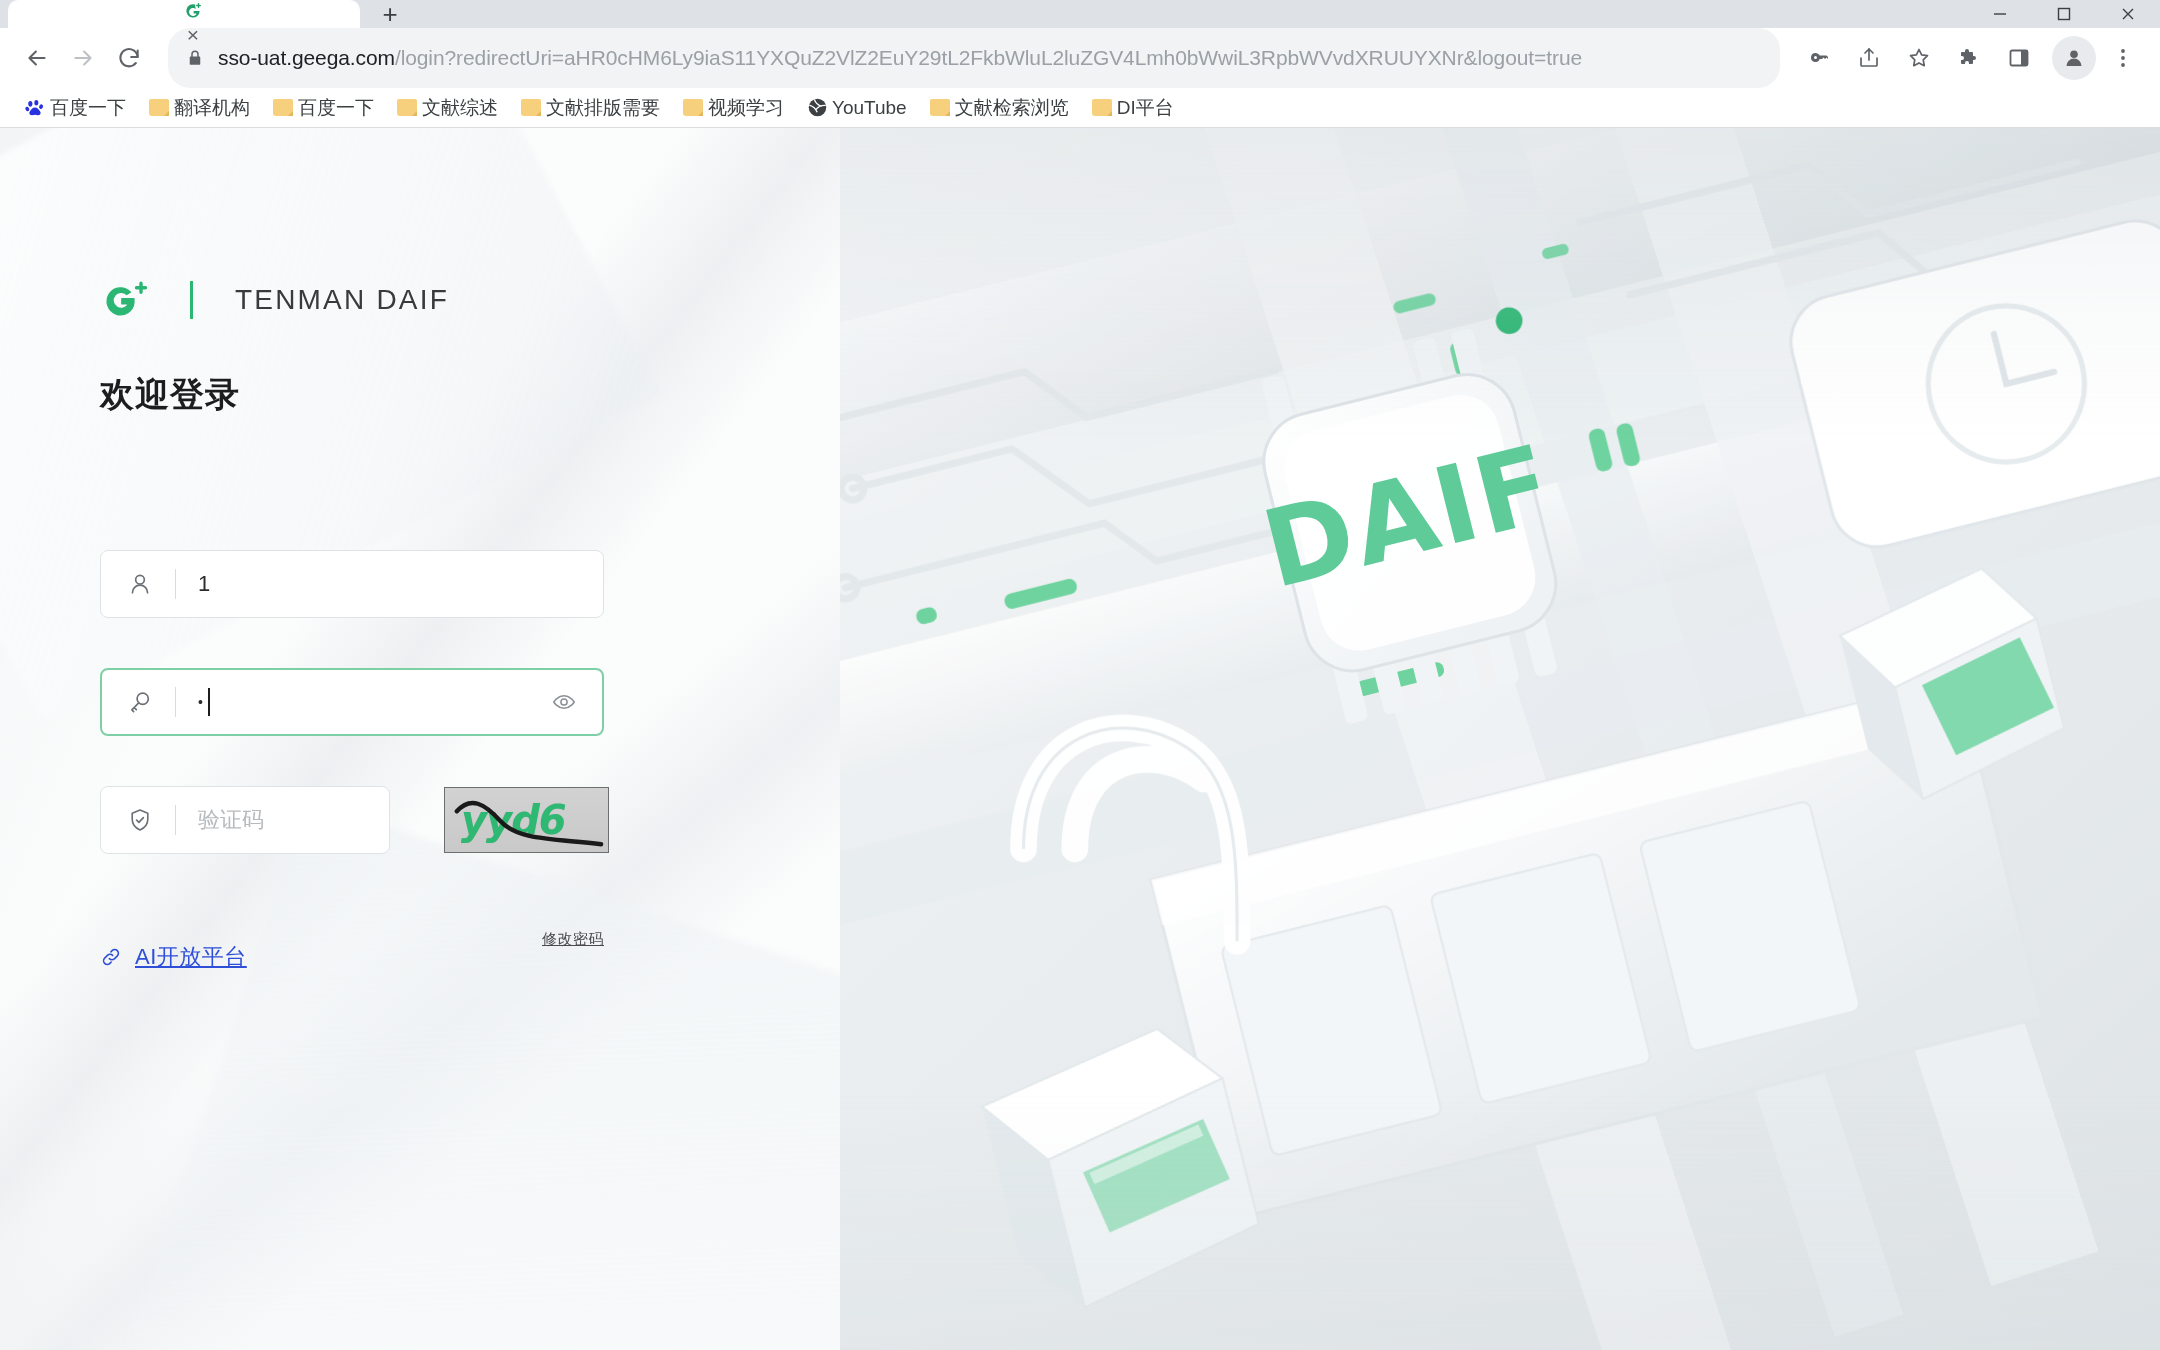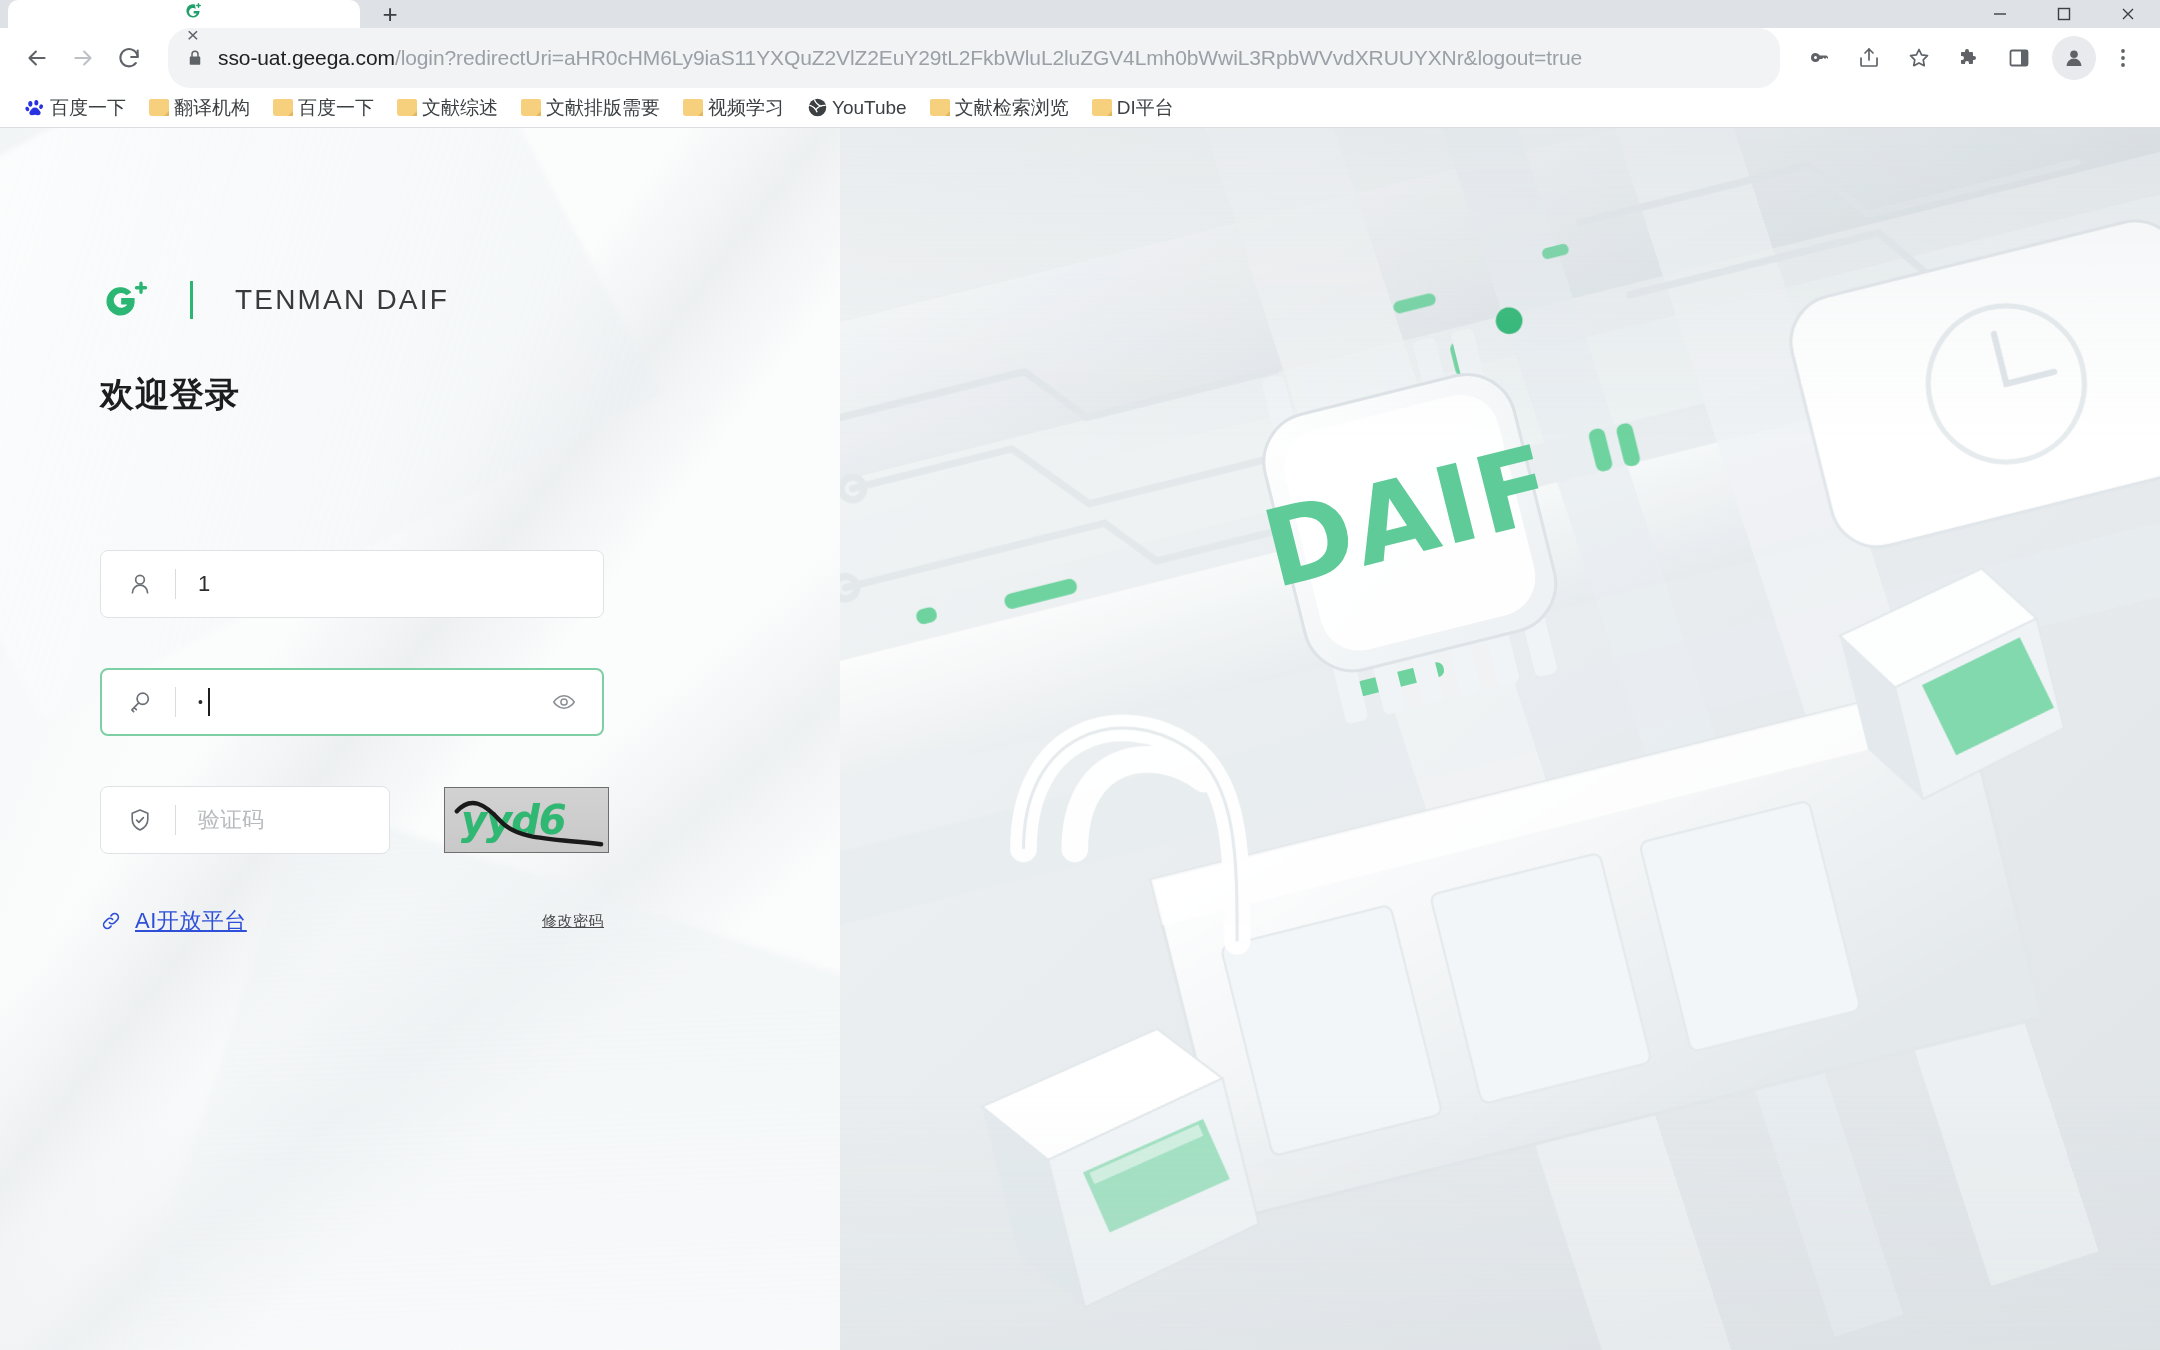--- a/index.html
+++ b/index.html
@@ -341,20 +341,21 @@
   .links-row {
     width: 504px;
     display: flex;
     align-items: center;
     justify-content: space-between;
   }
   .link-left {
     display: flex;
     align-items: center;
     gap: 13px;
+    margin-top: 36px;
   }
   .link-a {
     font-size: 22px;
     color: #2f4fd8;
     text-decoration: underline;
     letter-spacing: 0.5px;
   }
   .link-ico { color: #2f4fd8; display: flex; align-items: center; }
   .link-b {
     font-size: 15px;

